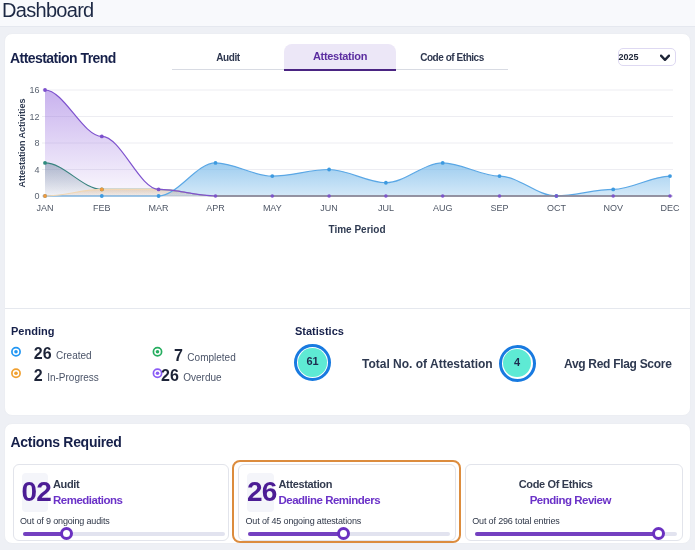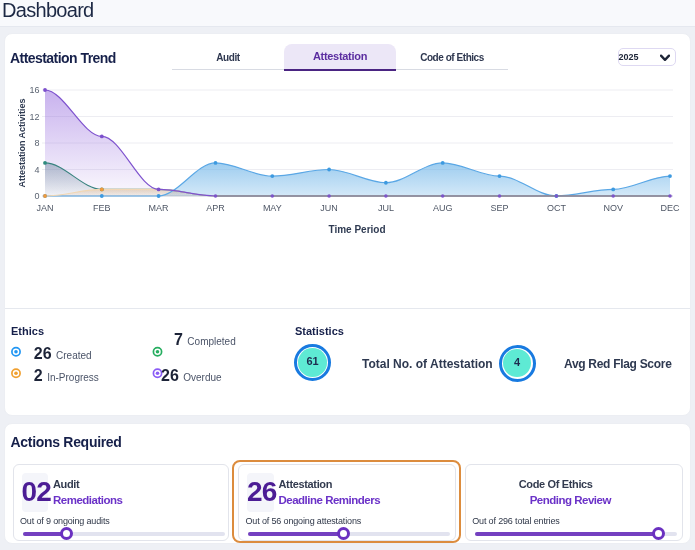--- a/index.html
+++ b/index.html
@@ -145,36 +145,36 @@
       <circle cx="442.7" cy="196" r="1.8"></circle>
       <circle cx="499.5" cy="196" r="1.8"></circle>
 <circle cx="556.4" cy="196" r="1.8"></circle>
       <circle cx="613.2" cy="196" r="1.8"></circle>
       <circle cx="670" cy="196" r="1.8"></circle>
 </g>
 </svg>
 
 <div class="divider" style="top:308px;"></div>
 
-<div class="sec-h" style="left:11px; top:325px;">Ethics</div>
+<div class="sec-h" style="left:11px; top:325px;">Pending</div>
 <svg style="position:absolute; left:0; top:340px;" width="350" height="45" viewBox="0 0 350 45">
 <g fill="none" stroke-width="1.7">
 <circle cx="16" cy="11.8" r="4.1" stroke="#2196f3"></circle>
       <circle cx="16" cy="11.8" r="1.8" fill="#2196f3" stroke="none"></circle>
 <circle cx="16" cy="33.2" r="4.1" stroke="#f0a030"></circle>
       <circle cx="16" cy="33.2" r="1.8" fill="#f0a030" stroke="none"></circle>
 <circle cx="157.5" cy="11.8" r="4.1" stroke="#27ae60"></circle>
       <circle cx="157.5" cy="11.8" r="1.8" fill="#27ae60" stroke="none"></circle>
 <circle cx="157.5" cy="33.2" r="4.1" stroke="#8b5cf6"></circle>
       <circle cx="157.5" cy="33.2" r="1.8" fill="#8b5cf6" stroke="none"></circle>
 </g>
 </svg>
 <div class="stat-row" style="left:33.8px; top:345px;"><span class="stat-num">26</span> <span class="stat-lab">Created</span></div>
 <div class="stat-row" style="left:33.8px; top:366.5px;"><span class="stat-num">2</span> <span class="stat-lab">In-Progress</span></div>
-<div class="stat-row" style="left:174px; top:331px;"><span class="stat-num">7</span> <span class="stat-lab">Completed</span></div>
+<div class="stat-row" style="left:174px; top:347px;"><span class="stat-num">7</span> <span class="stat-lab">Completed</span></div>
 <div class="stat-row" style="left:161px; top:366.5px;"><span class="stat-num">26</span> <span class="stat-lab">Overdue</span></div>
 
 <div class="sec-h" style="left:295px; top:325px;">Statistics</div>
 <div class="ring" style="left:294px; top:344px; width:37px; height:37px;">
     <div class="in" style="line-height:27px;">61</div>
   </div>
 <div class="stat-txt" style="left:362px; top:357px;">Total No. of Attestation</div>
 <div class="ring" style="left:498.5px; top:344.5px; width:37px; height:37px;">
     <div class="in" style="line-height:27px;">4</div>
   </div>
@@ -189,21 +189,21 @@
   <div class="aline2" style="left:39.5px;">Remediations</div>
   <div class="aout">Out of 9 ongoing audits</div>
   <div class="track"></div>
   <div class="fillbar" style="width:44px;"></div>
   <div class="thumb" style="left:46.5px;"></div>
 </div>
 <div class="acard" style="left:238px; width:217.5px;">
   <div class="numbox" style="width:27px;"><span>26</span></div>
   <div class="aline1" style="left:39.5px;">Attestation</div>
   <div class="aline2" style="left:39.5px;">Deadline Reminders</div>
-  <div class="aout">Out of 56 ongoing attestations</div>
+  <div class="aout">Out of 45 ongoing attestations</div>
   <div class="track"></div>
   <div class="fillbar" style="width:96px;"></div>
   <div class="thumb" style="left:98px;"></div>
 </div>
 <div class="acard" style="left:464.7px; width:218.3px;">
   <div class="aline1" style="left:53px;">Code Of Ethics</div>
   <div class="aline2" style="left:64px;">Pending Review</div>
   <div class="aout">Out of 296 total entries</div>
   <div class="track"></div>
   <div class="fillbar" style="width:184px;"></div>

